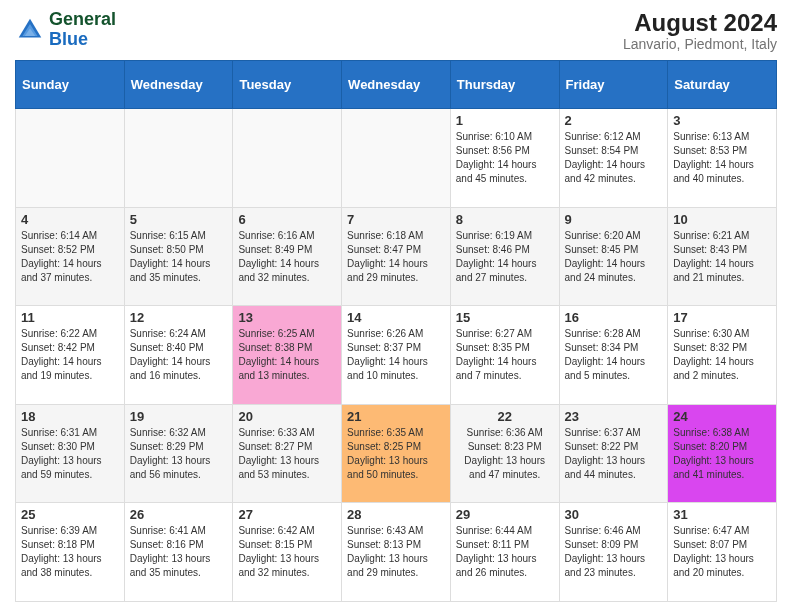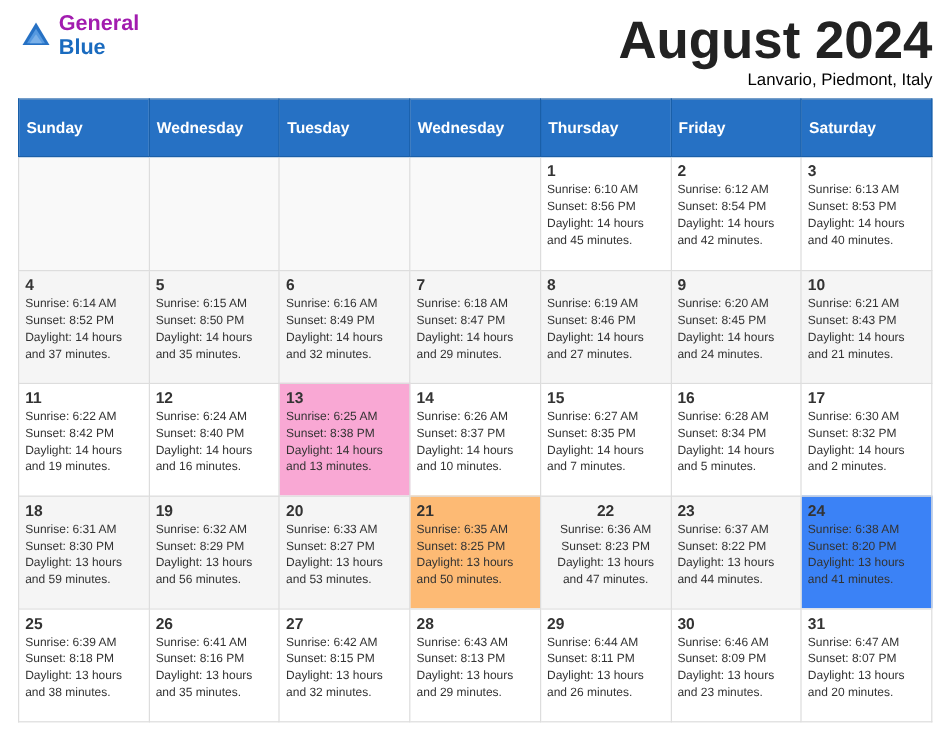--- a/index.html
+++ b/index.html
@@ -30,38 +30,38 @@
     }
     .logo-text {
       font-size: 18px;
       font-weight: bold;
       color: #333;
       line-height: 1.1;
     }
     .logo-text span {
       display: block;
     }
-    .logo-text .general { color: #a21caf; }
+    .logo-text .general { color: #14532d; }
     .logo-text .blue { color: #1a6bbf; }
     .logo-icon {
       width: 30px;
       height: 30px;
     }
     .title-area {
       text-align: right;
     }
     .month-title {
-      font-size: 44px;
+      font-size: 24px;
       font-weight: bold;
       color: #222;
       line-height: 1.1;
     }
     .subtitle {
       font-size: 14px;
-      color: #000000;
+      color: #737373;
     }
     .calendar {
       flex: 1;
       border: 1px solid #ccc;
       border-collapse: collapse;
       width: 100%;
       table-layout: fixed;
     }
     .calendar th {
       background-color: #2671c4;
@@ -302,21 +302,21 @@
 Daylight: 13 hours
 and 47 minutes.</div>
           </td>
           <td style="background: rgb(245, 245, 245);">
             <span class="day-num">23</span>
             <div class="day-info">Sunrise: 6:37 AM
 Sunset: 8:22 PM
 Daylight: 13 hours
 and 44 minutes.</div>
           </td>
-          <td style="background: #3b82f6;">
+          <td style="background: #d946ef;">
             <span class="day-num">24</span>
             <div class="day-info">Sunrise: 6:38 AM
 Sunset: 8:20 PM
 Daylight: 13 hours
 and 41 minutes.</div>
           </td>
         </tr>
         <tr>
           <td style="background: rgb(255, 255, 255);">
             <span class="day-num">25</span>

